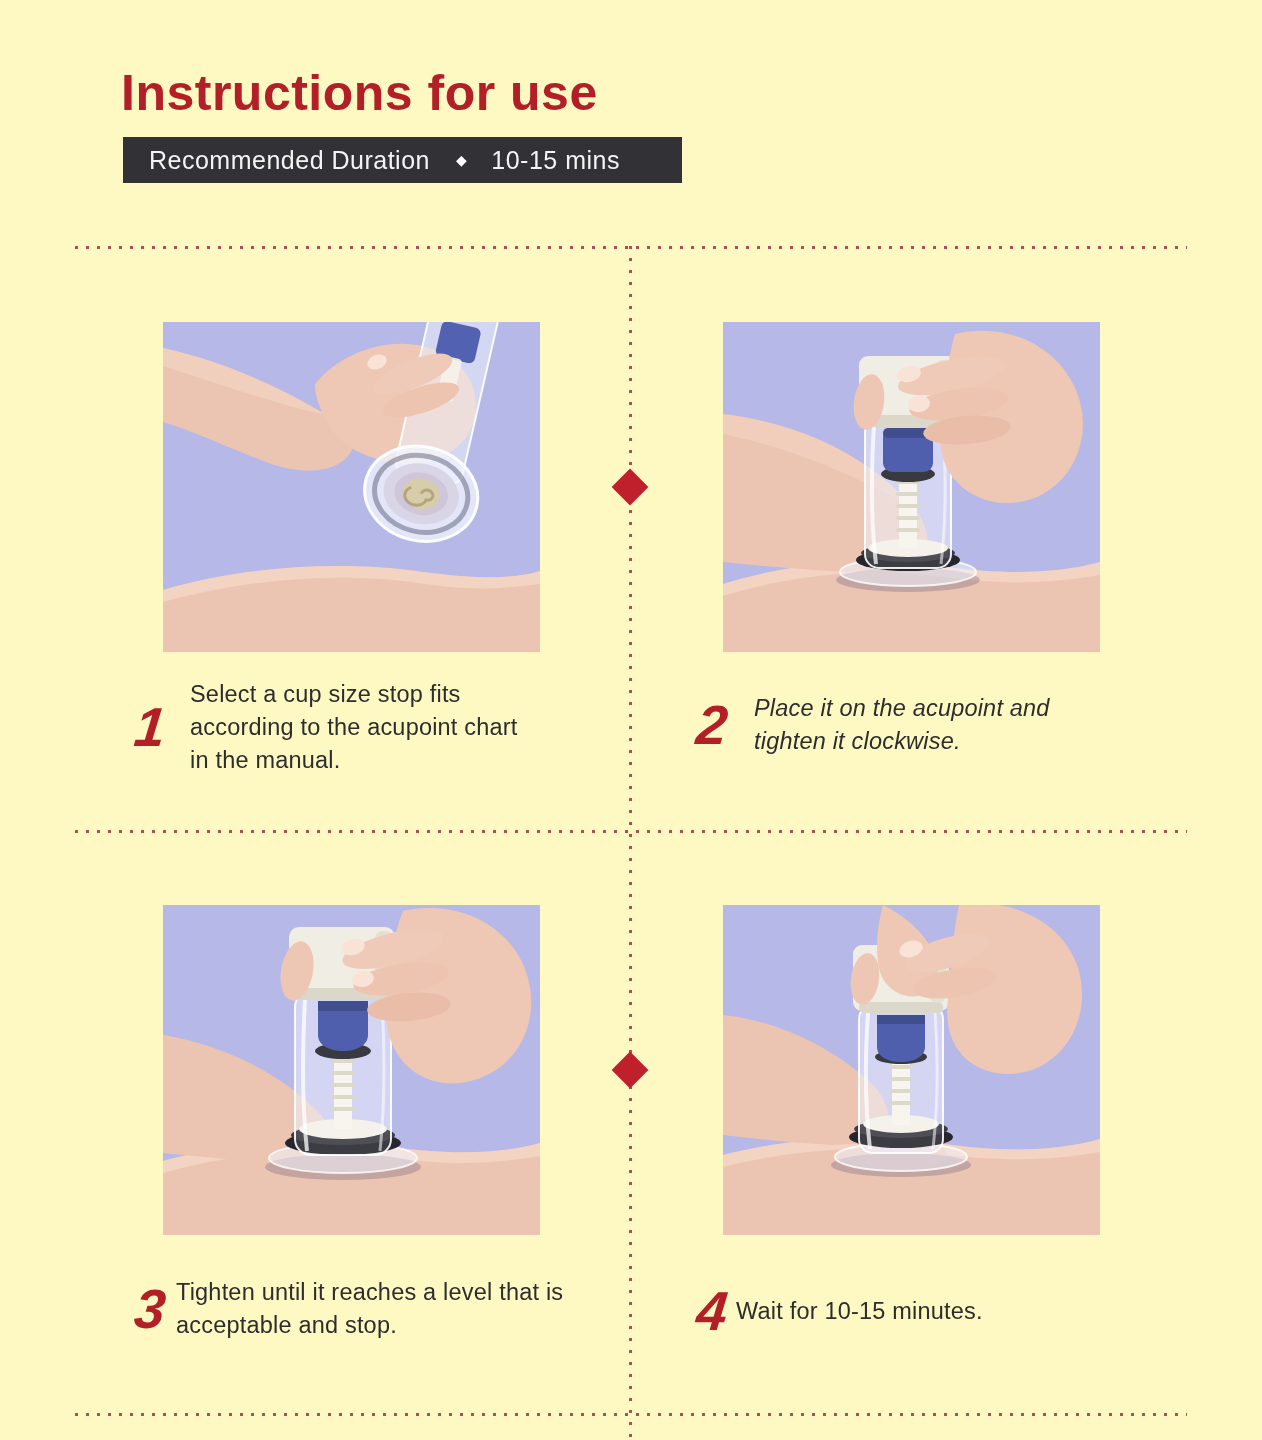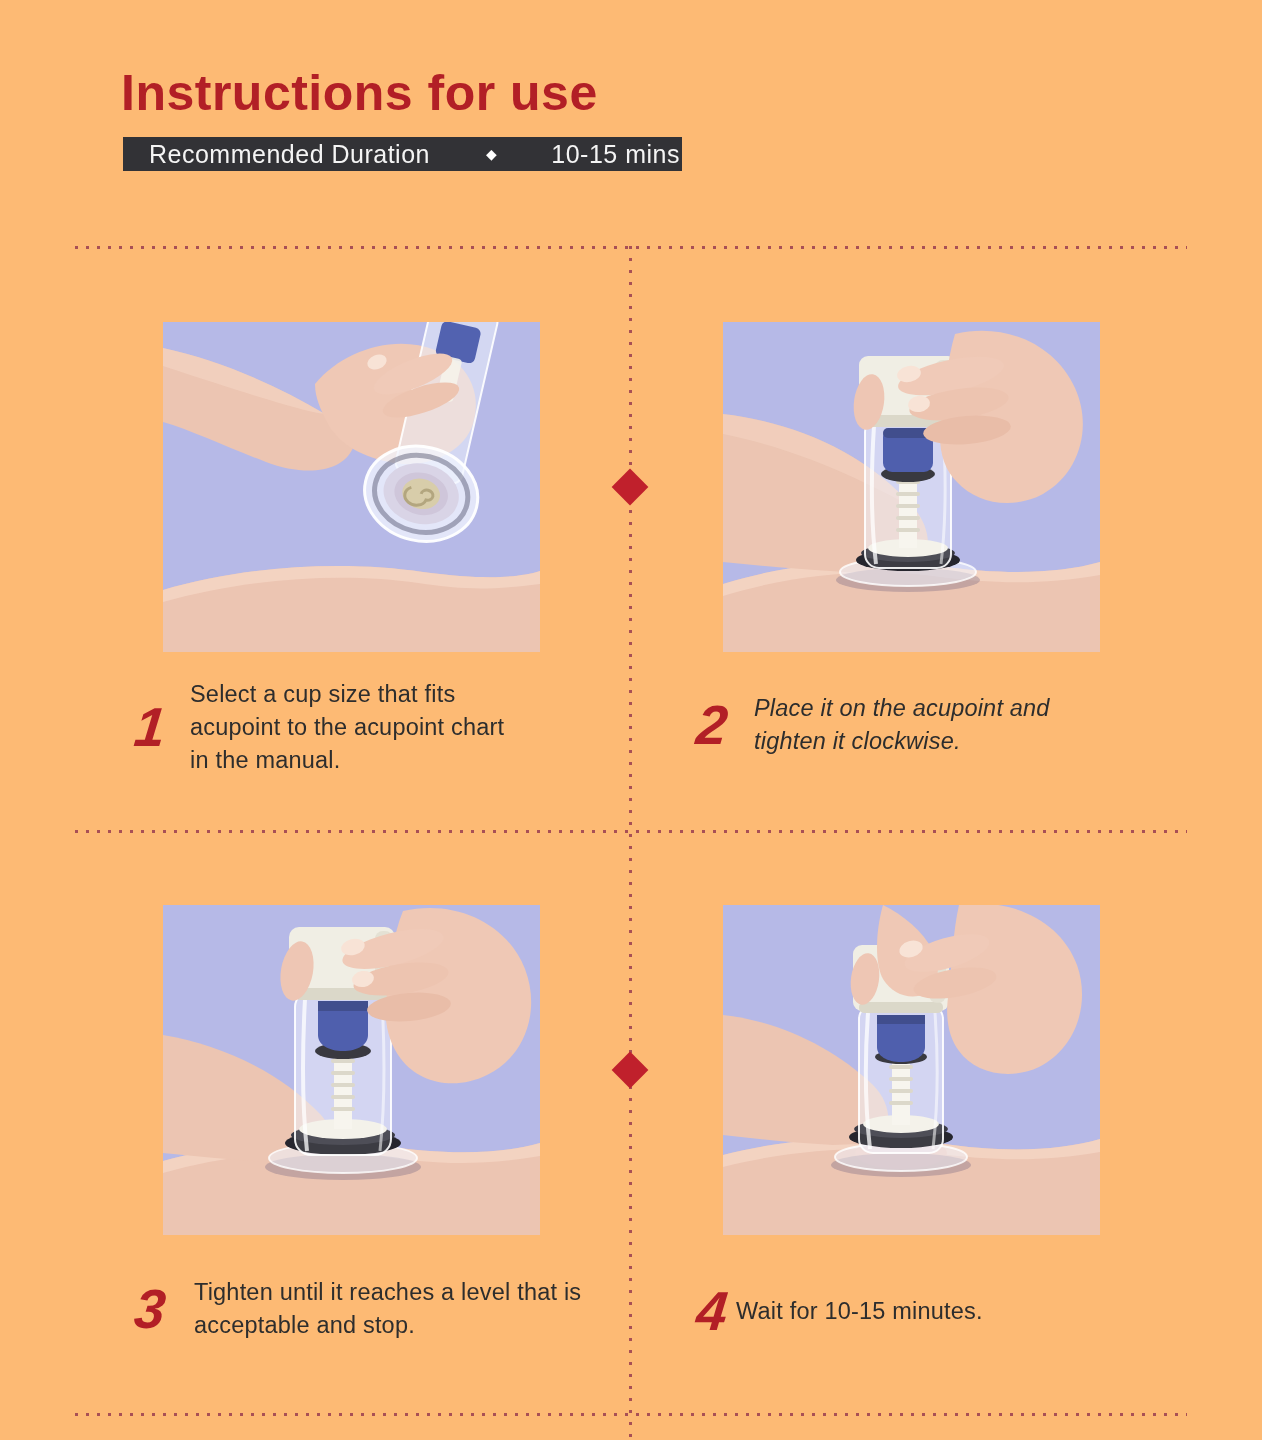--- a/index.html
+++ b/index.html
@@ -9,36 +9,36 @@
     --bar-bg:#323236;
     --bar-text:#F4F4F4;
     --body-text:#2D2D2D;
     --photo-bg:#B6B9E7;
   }
   *{margin:0;padding:0;box-sizing:border-box;}
   html,body{background:#ffffff;}
   .page{
     position:relative;
     width:1262px;height:1440px;
-    background:#fdba74;
+    background:#fef9c3;
     font-family:"Liberation Sans", sans-serif;
     overflow:hidden;
   }
   .title{
     position:absolute;left:121px;top:64px;
     font-size:50px;font-weight:bold;color:var(--accent);
     letter-spacing:0.5px;
   }
   .duration-bar{
-    position:absolute;left:123px;top:137px;width:559px;height:34px;
+    position:absolute;left:123px;top:137px;width:559px;height:46px;
     background:var(--bar-bg);
     display:flex;align-items:center;
     padding-left:26px;
     color:var(--bar-text);
-    font-size:25px;font-weight:400;letter-spacing:0.5px;gap:30px;
+    font-size:25px;font-weight:400;letter-spacing:0.5px;
   }
   .duration-bar .sep{
     font-size:14px;margin:0 24px 0 26px;color:#ffffff;
   }
   .h-dots{
     position:absolute;left:75px;width:1112px;height:3px;
     background-image:repeating-linear-gradient(to right, var(--dot) 0 3px, transparent 3px 11px);
   }
   .v-dots{
     position:absolute;left:629px;top:246px;width:3px;height:1194px;
@@ -247,31 +247,31 @@
       <path d="M160,0 C180,10 200,26 210,46 C218,62 216,78 204,88 C188,96 170,90 160,74 C152,60 152,28 160,0 Z" fill="#EFC8B5"></path>
       <ellipse cx="224" cy="48" rx="44" ry="15" fill="#F0CAB8" transform="rotate(-16 224 48)"></ellipse>
       <ellipse cx="232" cy="78" rx="42" ry="14" fill="#EDC4B0" transform="rotate(-10 232 78)"></ellipse>
       <ellipse cx="188" cy="44" rx="12" ry="8" fill="#F8E3D6" transform="rotate(-16 188 44)"></ellipse>
       <ellipse cx="142" cy="74" rx="14" ry="26" fill="#EEC6B4" transform="rotate(8 142 74)"></ellipse>
     </svg>
   </div>
 
   <div class="caption" style="left:126px;top:678px;width:440px;">
     <div class="step-number">1</div>
-    <div class="step-text" style="width:336px;margin-left:16px;">Select a cup size that fits acupoint to the acupoint chart in the manual.</div>
+    <div class="step-text" style="width:336px;margin-left:16px;">Select a cup size stop fits according to the acupoint chart in the manual.</div>
   </div>
 
   <div class="caption" style="left:688px;top:692px;width:460px;">
     <div class="step-number">2</div>
     <div class="step-text" style="width:370px;margin-left:18px;font-style:italic;">Place it on the acupoint and tighten it clockwise.</div>
   </div>
 
   <div class="caption" style="left:126px;top:1276px;width:470px;">
     <div class="step-number">3</div>
-    <div class="step-text" style="width:390px;margin-left:20px;">Tighten until it reaches a level that is acceptable and stop.</div>
+    <div class="step-text" style="width:390px;margin-left:2px;">Tighten until it reaches a level that is acceptable and stop.</div>
   </div>
 
   <div class="caption" style="left:688px;top:1284px;width:460px;">
     <div class="step-number">4</div>
     <div class="step-text" style="width:370px;margin-left:0;">Wait for 10-15 minutes.</div>
   </div>
 
 </div>
 
 </body></html>

